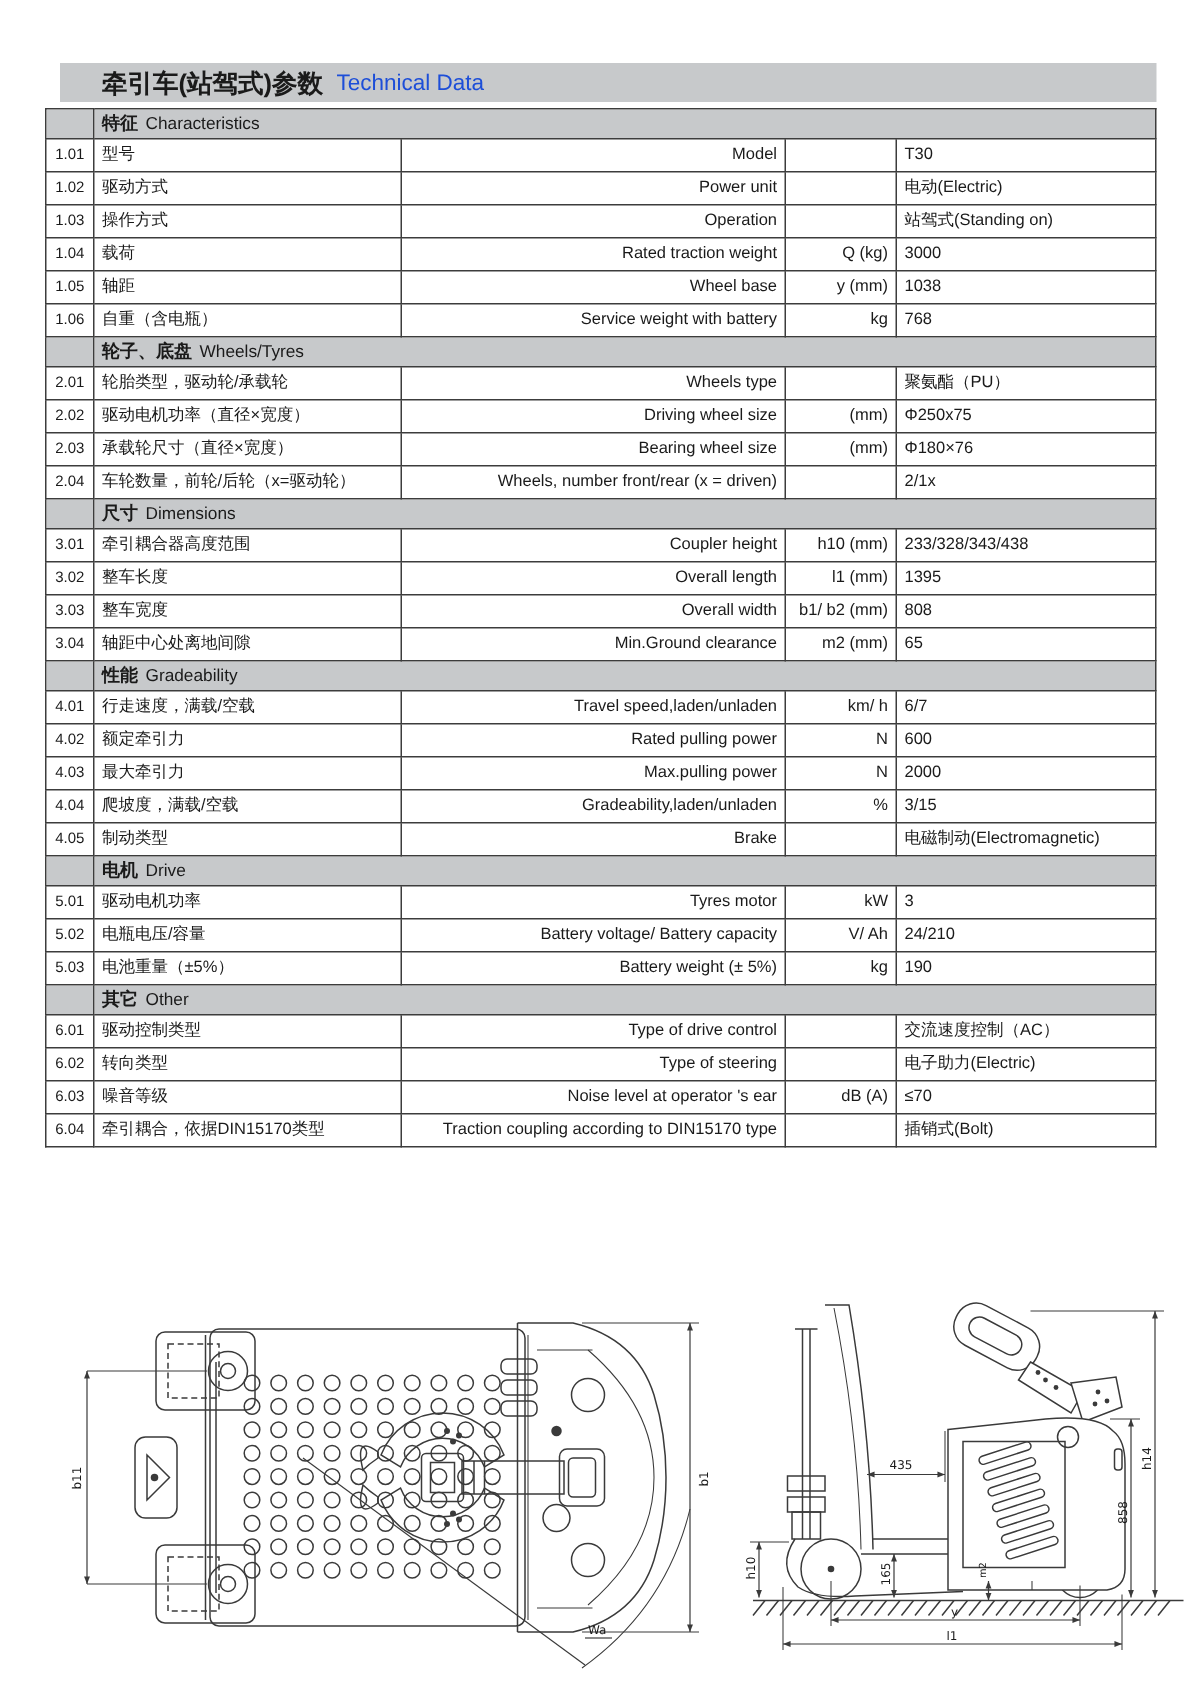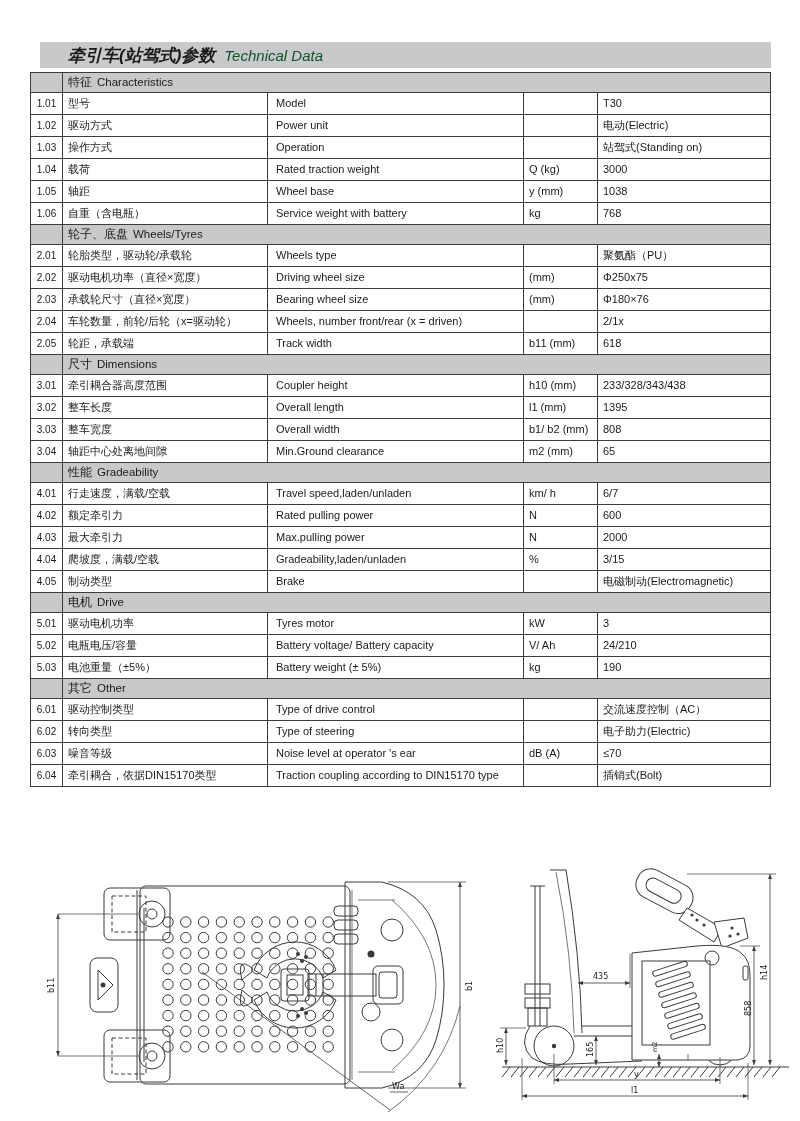--- a/index.html
+++ b/index.html
@@ -8,42 +8,42 @@
     --border-color:#3c3c3c;
     --line-color:#3a3a3a;
     --text-color:#1a1a1a;
   }
   .page{
     position:relative;width:800px;height:1121px;background:#fff;overflow:hidden;
     font-family:"Liberation Sans","DejaVu Sans",sans-serif;color:var(--text-color);
   }
   .title-bar{
     position:absolute;left:40px;top:42px;width:731px;height:26px;
-    background:var(--header-bg);display:flex;align-items:center;box-sizing:border-box;padding-left:28px;font-style:italic;
+    background:var(--header-bg);display:flex;align-items:center;box-sizing:border-box;padding-left:28px;
   }
   .title-cn{font-weight:bold;font-size:17px;line-height:1;}
-  .title-en{font-size:15px;margin-left:9px;line-height:1;color:#14532d;text-align:center;}
+  .title-en{font-size:15px;margin-left:9px;line-height:1;color:#1d4ed8;text-align:center;}
   table.spec-table{
     position:absolute;left:30px;top:72px;width:740px;
     border-collapse:collapse;table-layout:fixed;
   }
   .spec-table td{
     border:1px solid var(--border-color);
     font-size:11px;line-height:1.1;padding:0 5px;overflow:hidden;white-space:nowrap;
     height:22px;box-sizing:border-box;background:#fff;
   }
   .spec-table tr.section-row td{
     background:var(--header-bg);height:20px;
   }
-  .sec-cn{font-weight:normal;font-size:12px;}
+  .sec-cn{font-weight:bold;font-size:12px;}
   .sec-en{font-size:11.5px;margin-left:5px;}
   .spec-table td.cell-no{text-align:center;font-size:10px;padding:0 1px;}
   .spec-table td.cell-cn{text-align:left;}
-  .spec-table td.cell-en{text-align:left;padding-left:8px;}
-  .spec-table td.cell-unit{text-align:left;}
+  .spec-table td.cell-en{text-align:right;padding-left:8px;}
+  .spec-table td.cell-unit{text-align:right;}
   .spec-table td.cell-value{text-align:left;}
   .drawing{position:absolute;}
   #top-view{left:40px;top:860px;}
   #side-view{left:492px;top:858px;}
   .drawing *{stroke:var(--line-color);fill:none;stroke-width:1;}
   .drawing .dim{stroke-width:0.8;}
   .drawing .thin{stroke-width:0.7;}
   .drawing .dash{stroke-dasharray:4 2.5;}
   .drawing .solid{fill:var(--line-color);stroke:none;}
   .drawing .white{fill:#fff;}
@@ -140,27 +140,20 @@
           <td class="cell-en">Bearing wheel size</td>
           <td class="cell-unit">(mm)</td>
           <td class="cell-value">Φ180×76</td>
         </tr>
         <tr class="data-row">
           <td class="cell-no">2.04</td>
           <td class="cell-cn">车轮数量，前轮/后轮（x=驱动轮）</td>
           <td class="cell-en">Wheels, number front/rear (x = driven)</td>
           <td class="cell-unit"></td>
           <td class="cell-value">2/1x</td>
-        </tr>
-        <tr class="data-row">
-          <td class="cell-no">2.05</td>
-          <td class="cell-cn">轮距，承载端</td>
-          <td class="cell-en">Track width</td>
-          <td class="cell-unit">b11 (mm)</td>
-          <td class="cell-value">618</td>
         </tr>
         <tr class="section-row">
           <td></td>
           <td colspan="4"><span class="sec-cn">尺寸</span><span class="sec-en">Dimensions</span></td>
         </tr>
         <tr class="data-row">
           <td class="cell-no">3.01</td>
           <td class="cell-cn">牵引耦合器高度范围</td>
           <td class="cell-en">Coupler height</td>
           <td class="cell-unit">h10 (mm)</td>

